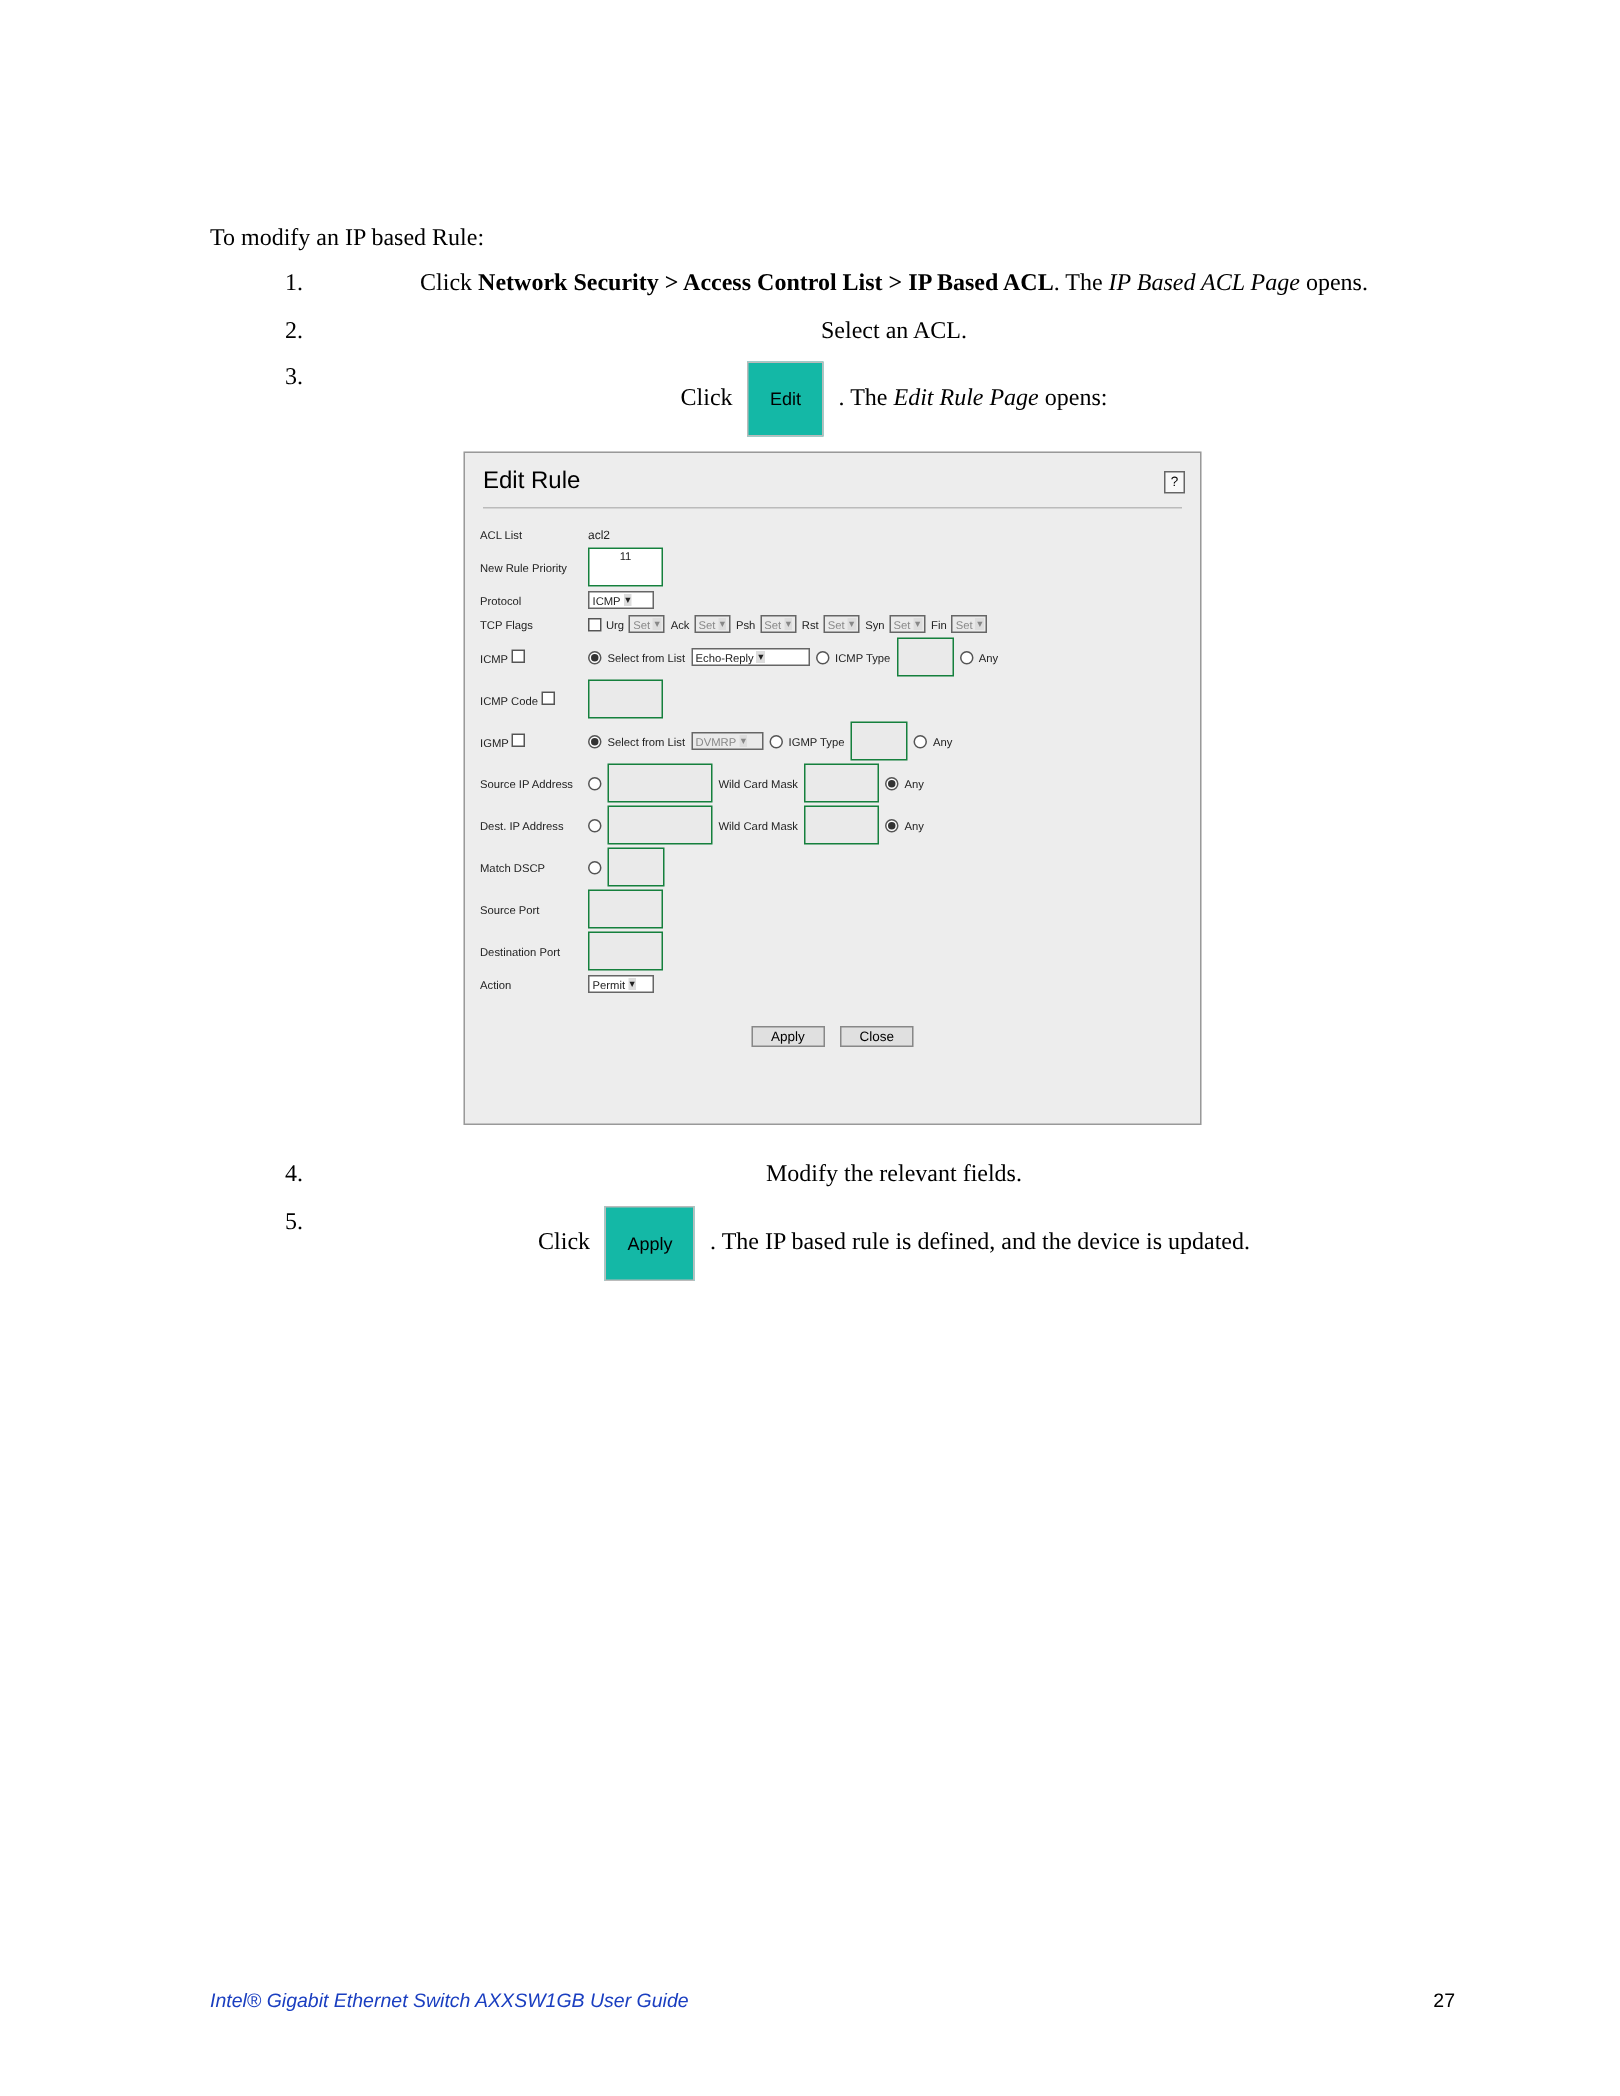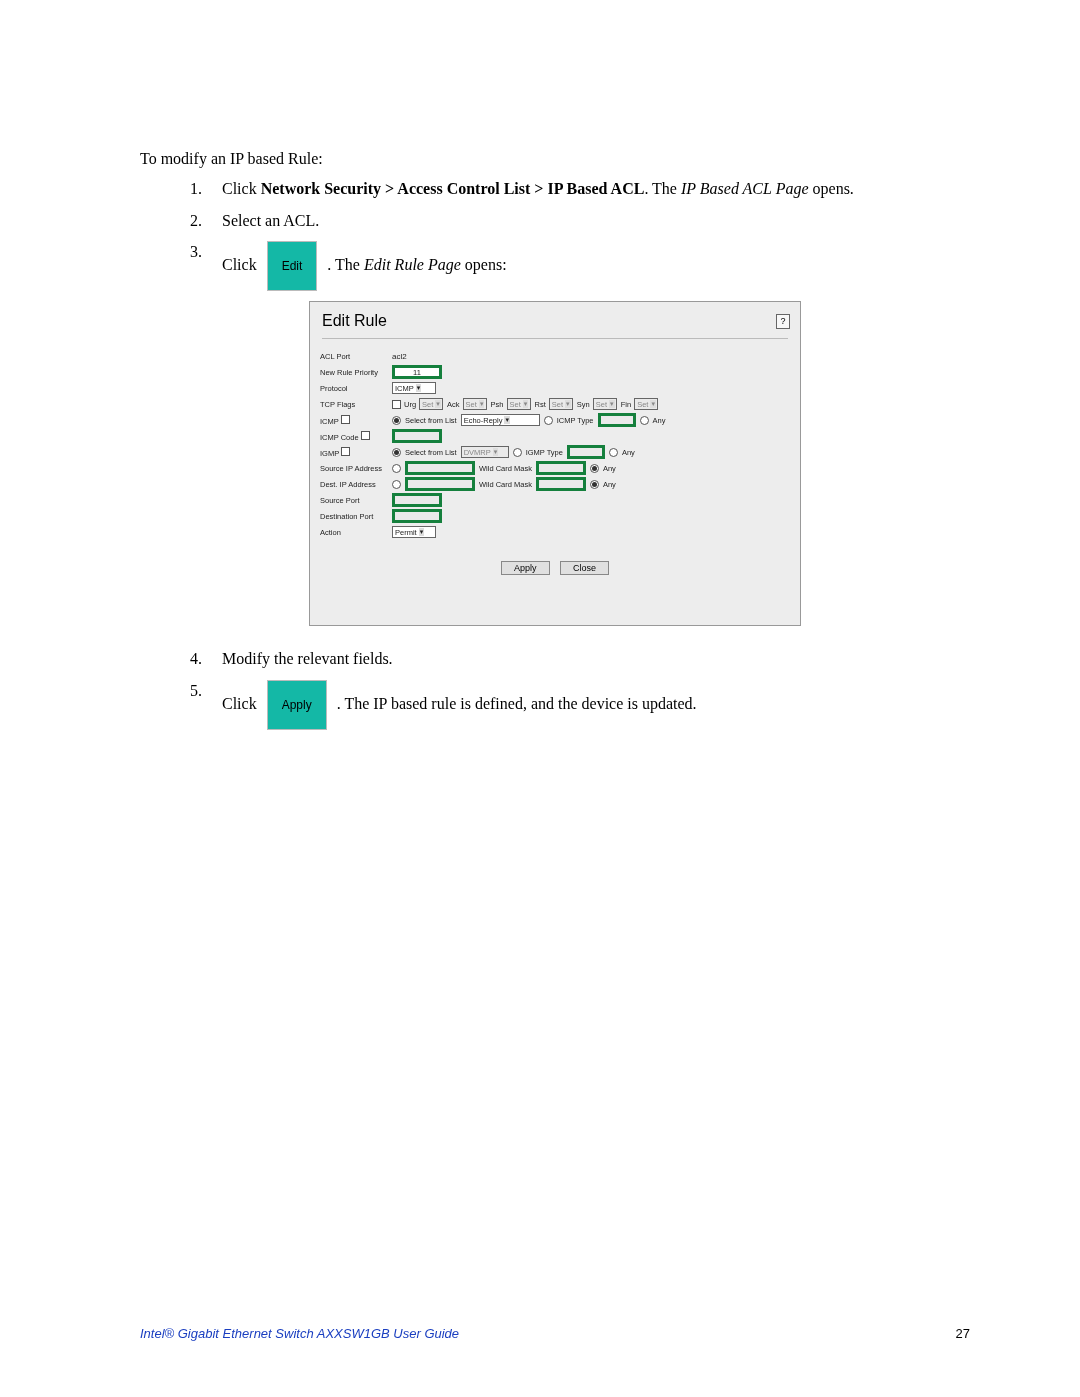--- a/index.html
+++ b/index.html
@@ -29,20 +29,21 @@
     margin-bottom: 10px;
     line-height: 1.35;
     display: flex;
   }
   .step-num {
     min-width: 24px;
     margin-right: 8px;
   }
   .step-body {
     flex: 1;
+    text-align: center;
   }
   .bold { font-weight: bold; }
   .italic { font-style: italic; }
   .inline-btn {
     display: inline-block;
     font-family: Arial, sans-serif;
     font-size: 12px;
     background: #14b8a6;
     border: 1px solid #bbb;
     padding: 16px 14px;
@@ -106,24 +107,24 @@
     flex-shrink: 0;
   }
   .ctrl-col {
     flex: 1;
     display: flex;
     align-items: center;
     gap: 4px;
     flex-wrap: wrap;
   }
   .inp {
-    border: 3px solid #15803d;
+    border: 1px solid #15803d;
     background: #fff;
     font-size: 7.5px;
-    height: 14px;
+    height: 26px;
     padding: 0 2px;
     box-sizing: border-box;
     text-align: center;
   }
   .inp.disabled { background: #eaeaea; color: #888; }
   .sel {
     border: 1px solid #666;
     background: #fff;
     font-size: 7.5px;
     height: 12px;
@@ -223,21 +224,21 @@
 
   <div class="panel-wrap">
     <div class="panel-title-row">
       <div class="panel-title">Edit Rule</div>
       <div class="help-icon">?</div>
     </div>
     <div class="panel-hr"></div>
 
     <div class="form-grid">
       <div class="row">
-        <div class="label-col">ACL Port</div>
+        <div class="label-col">ACL List</div>
         <div class="ctrl-col">
             <span>acl2</span>
           </div>
       </div>
       <div class="row">
         <div class="label-col">New Rule Priority</div>
         <div class="ctrl-col">
             <span class="inp" style="width:50px">11</span>
           </div>
       </div>
@@ -325,20 +326,27 @@
         <div class="ctrl-col">
           <span class="rad"></span>
           <span class="inp disabled" style="width:70px"></span>
           <span class="tiny-label">Wild Card Mask</span>
           <span class="inp disabled" style="width:50px"></span>
           <span class="rad sel-on"></span>
           <span class="tiny-label">Any</span>
         </div>
       </div>
       <div class="row">
+        <div class="label-col">Match DSCP</div>
+        <div class="ctrl-col">
+          <span class="rad"></span>
+          <span class="inp disabled" style="width:38px"></span>
+        </div>
+      </div>
+      <div class="row">
         <div class="label-col">Source Port</div>
         <div class="ctrl-col">
             <span class="inp disabled" style="width:50px"></span>
           </div>
       </div>
       <div class="row">
         <div class="label-col">Destination Port</div>
         <div class="ctrl-col">
             <span class="inp disabled" style="width:50px"></span>
           </div>

